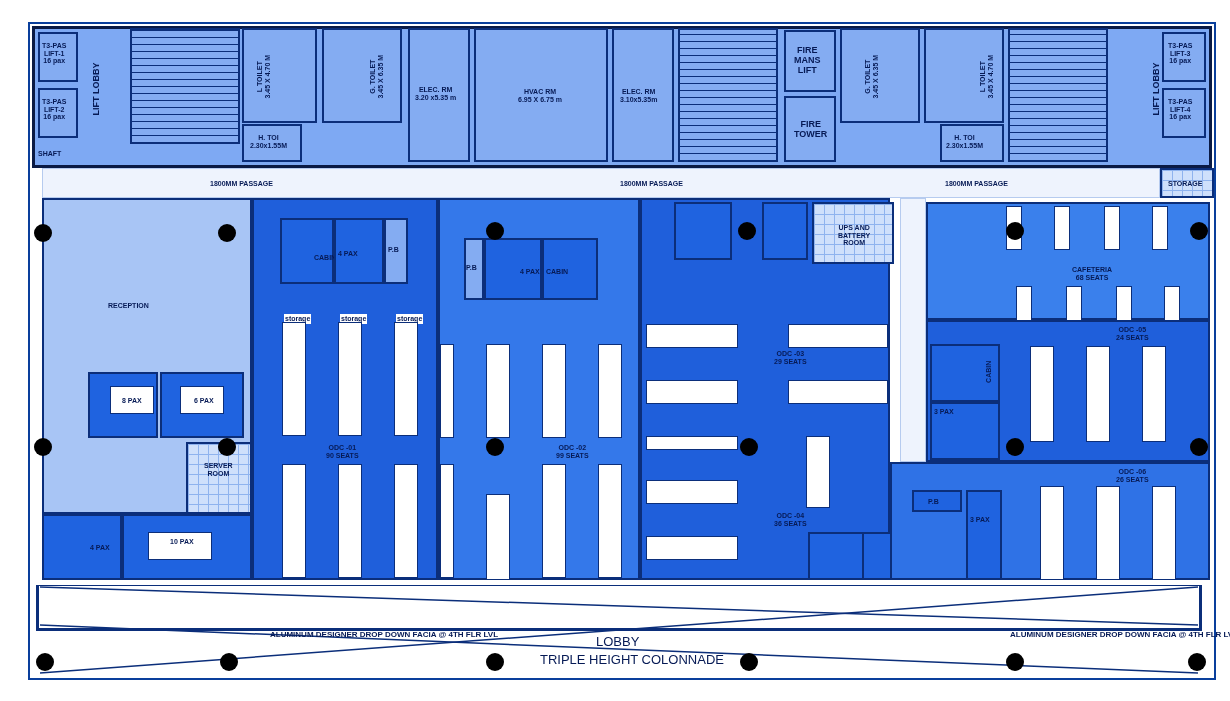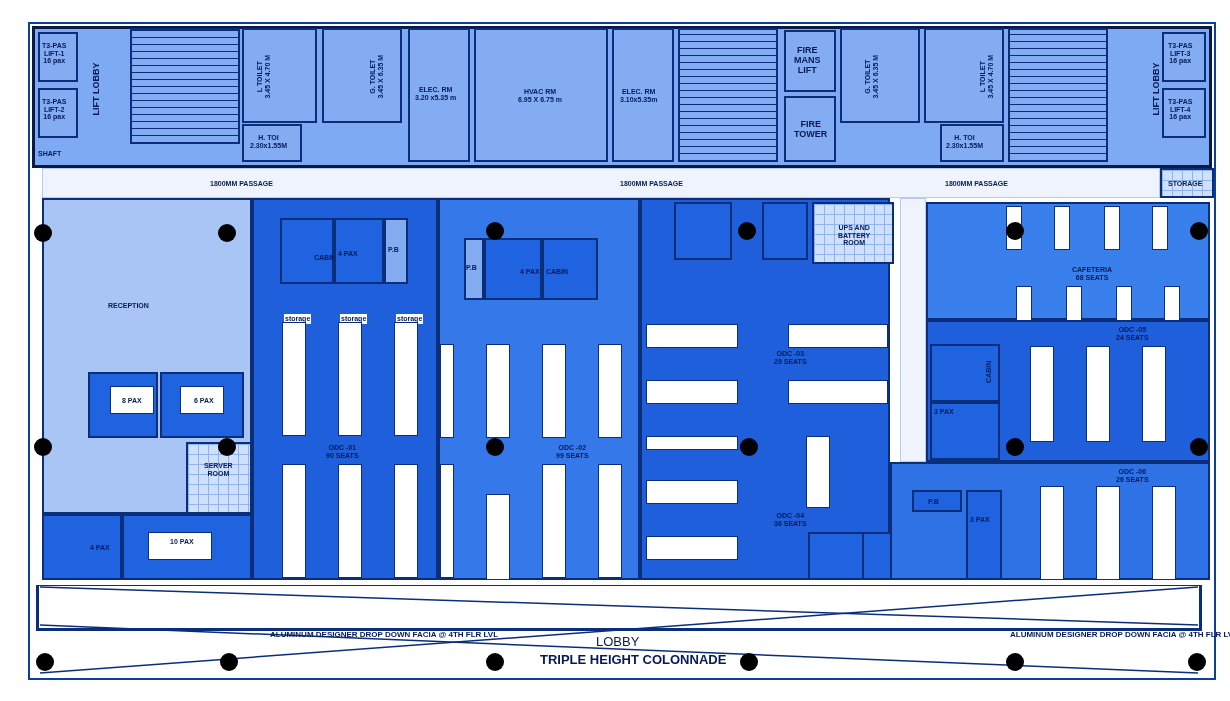--- a/index.html
+++ b/index.html
@@ -230,21 +230,21 @@
   <div class="colonnade">
     <div class="facia"></div>
     <svg width="1184" height="100" style="position:absolute;left:0;top:0;">
       <line x1="10" y1="8" x2="1168" y2="46" stroke="#0b2e7a" stroke-width="1.5"></line>
       <line x1="1168" y1="8" x2="10" y2="94" stroke="#0b2e7a" stroke-width="1.5"></line>
       <line x1="10" y1="46" x2="1168" y2="94" stroke="#0b2e7a" stroke-width="1.5"></line>
     </svg>
     <div class="lbl" style="left:240px;top:52px;font-size:8px;">ALUMINUM DESIGNER DROP DOWN FACIA @ 4TH FLR LVL</div>
     <div class="lbl" style="left:980px;top:52px;font-size:8px;">ALUMINUM DESIGNER DROP DOWN FACIA @ 4TH FLR LVL</div>
     <div class="lbl" style="left:566px;top:56px;font-size:13px;font-weight:normal;">LOBBY</div>
-    <div class="lbl" style="left:510px;top:74px;font-size:13px;font-weight:bold;">TRIPLE HEIGHT COLONNADE</div>
+    <div class="lbl" style="left:510px;top:74px;font-size:13px;font-weight:normal;">TRIPLE HEIGHT COLONNADE</div>
     <div class="col" style="left:6px;top:74px;"></div>
     <div class="col" style="left:190px;top:74px;"></div>
     <div class="col" style="left:456px;top:74px;"></div>
     <div class="col" style="left:710px;top:74px;"></div>
     <div class="col" style="left:976px;top:74px;"></div>
     <div class="col" style="left:1158px;top:74px;"></div>
   </div>
 </div>
 
 </body></html>

